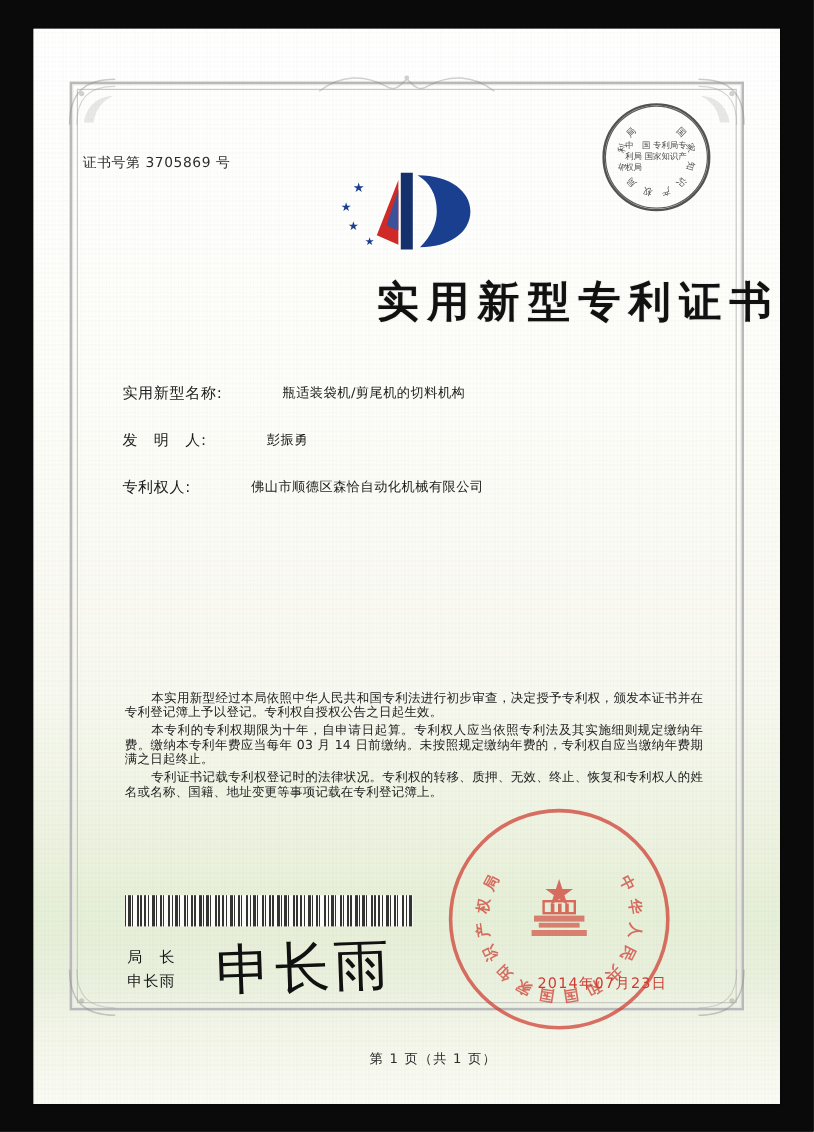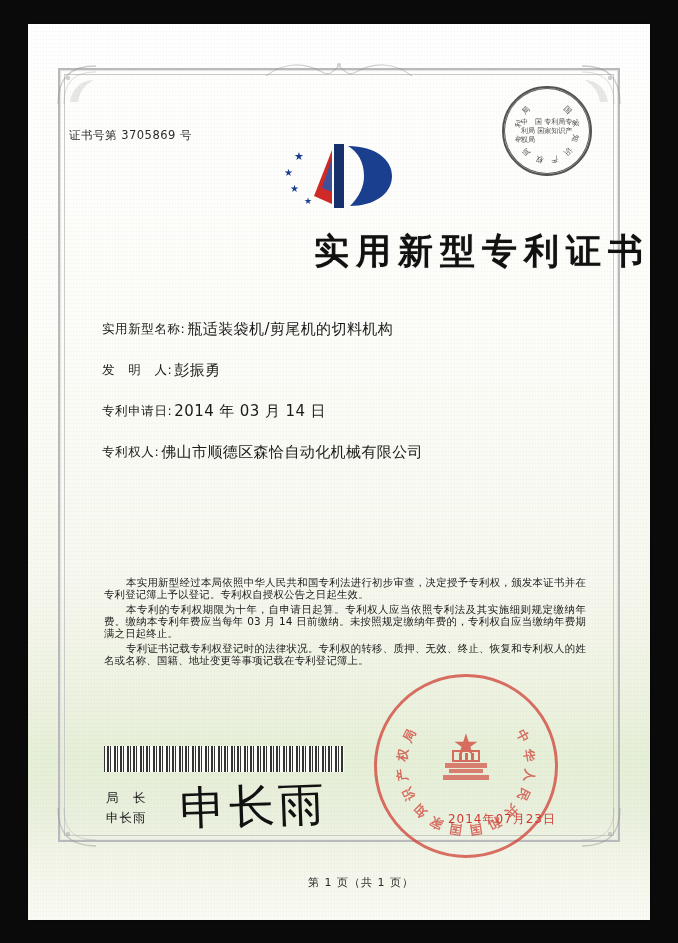--- a/index.html
+++ b/index.html
@@ -167,35 +167,36 @@
 
   
   .fields {
     position: absolute;
     left: 74px;
     top: 296px;
     right: 64px;
   }
   .field-row {
     display: flex;
-    align-items: center;
+    align-items: flex-start;
     margin-bottom: 22px;
     font-size: 12.5px;
     color: #1d1d1d;
     font-family: "DejaVu Sans", sans-serif;
+    gap: 48px;
   }
   .field-row .lbl {
     white-space: pre;
     letter-spacing: 0.6px;
     font-size: 12.5px;
     color: #1a1a1a;
   }
   .field-row .val {
     letter-spacing: 0.4px;
-    font-size: 15px;
+    font-size: 11px;
     color: #1a1a1a;
     margin-left: 2px;
   }
   .field-row.tight { margin-bottom: 20px; }
 
   
   .body-text {
     position: absolute;
     left: 76px;
     right: 64px;
@@ -408,24 +409,20 @@
     <div class="title">实用新型专利证书</div>
 
     <div class="fields">
       <div class="field-row">
         <span class="lbl">实用新型名称:</span>
         <span class="val">瓶适装袋机/剪尾机的切料机构</span>
       </div>
       <div class="field-row">
         <span class="lbl">发　明　人:</span>
         <span class="val">彭振勇</span>
-      </div>
-      <div class="field-row">
-        <span class="lbl">专利申请日:</span>
-        <span class="val">2014 年 03 月 14 日</span>
       </div>
       <div class="field-row">
         <span class="lbl">专利权人:</span>
         <span class="val">佛山市顺德区森恰自动化机械有限公司</span>
       </div>
     </div>
 
     <div class="body-text">
       <p>本实用新型经过本局依照中华人民共和国专利法进行初步审查，决定授予专利权，颁发本证书并在专利登记簿上予以登记。专利权自授权公告之日起生效。</p>
       <p>本专利的专利权期限为十年，自申请日起算。专利权人应当依照专利法及其实施细则规定缴纳年费。缴纳本专利年费应当每年 03 月 14 日前缴纳。未按照规定缴纳年费的，专利权自应当缴纳年费期满之日起终止。</p>

